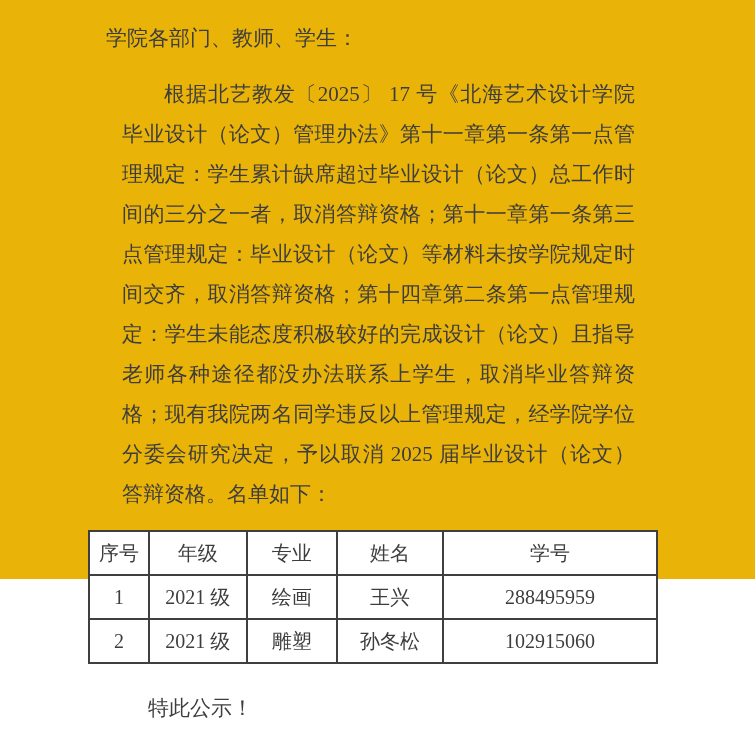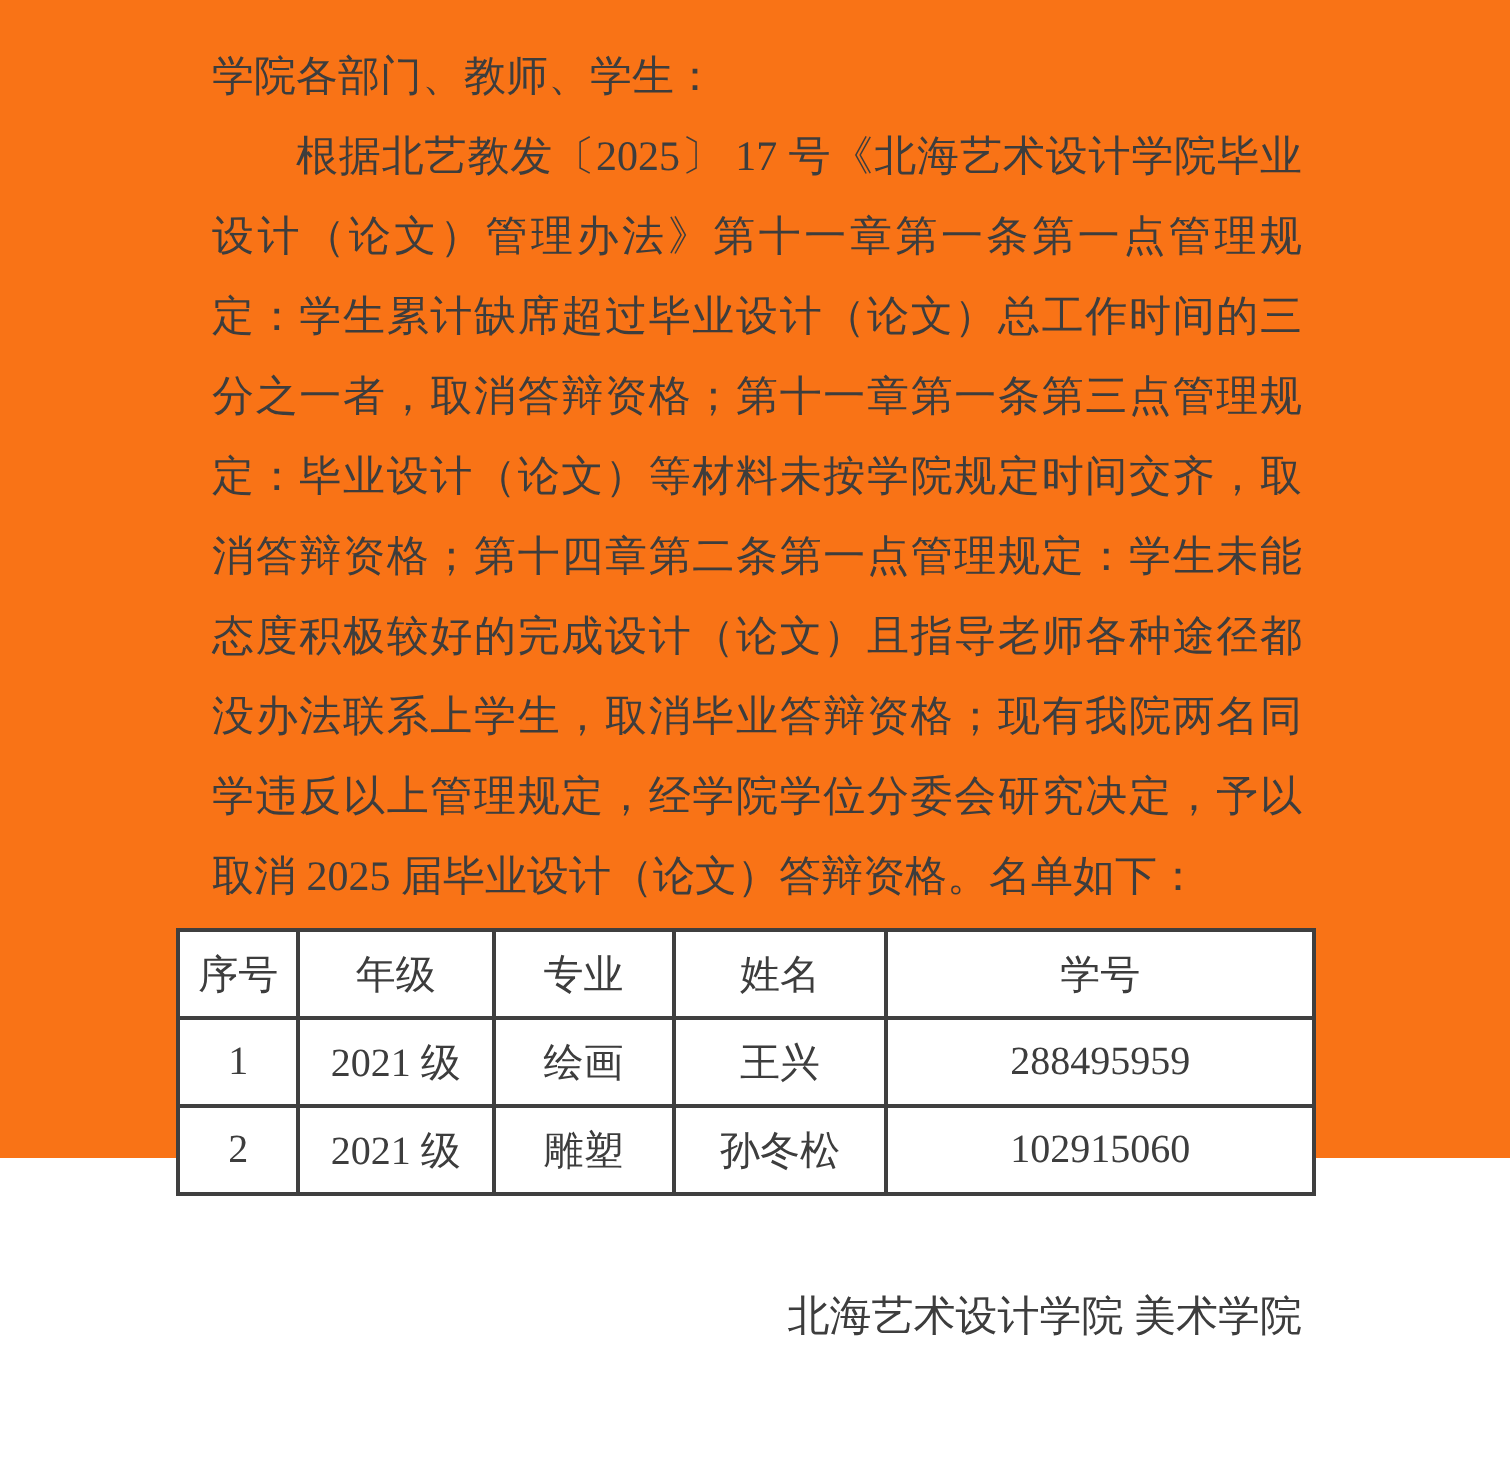--- a/index.html
+++ b/index.html
@@ -12,29 +12,29 @@
     height: 737px;
     overflow: hidden;
     font-family: "Liberation Serif", "DejaVu Serif", serif;
     color: #3d3d3d;
   }
   .page {
     box-sizing: border-box;
     width: 755px;
     height: 579px;
     padding: 18px 104px 0 106px;
-    background: #f97316;
+    background: #eab308;
   }
   .salutation {
     font-size: 21px;
     line-height: 40px;
     white-space: nowrap;
   }
   .body-para {
-    margin: 0;
+    margin: 16px;
     font-size: 21px;
     line-height: 40px;
     text-align: justify;
     text-indent: 2em;
   }
   table.roster {
     border-collapse: collapse;
     table-layout: fixed;
     width: 570px;
     margin: 6px 0 0 -18px;
@@ -103,19 +103,20 @@
       <tr>
         <td>2</td>
         <td>2021 级</td>
         <td>雕塑</td>
         <td>孙冬松</td>
         <td>102915060</td>
       </tr>
     </tbody>
   </table>
 
+  <p class="closing">特此公示！</p>
 
   <div class="sig-block">
     <div class="signature">北海艺术设计学院 美术学院</div>
 
   </div>
 
 </div>
 
 </body></html>

